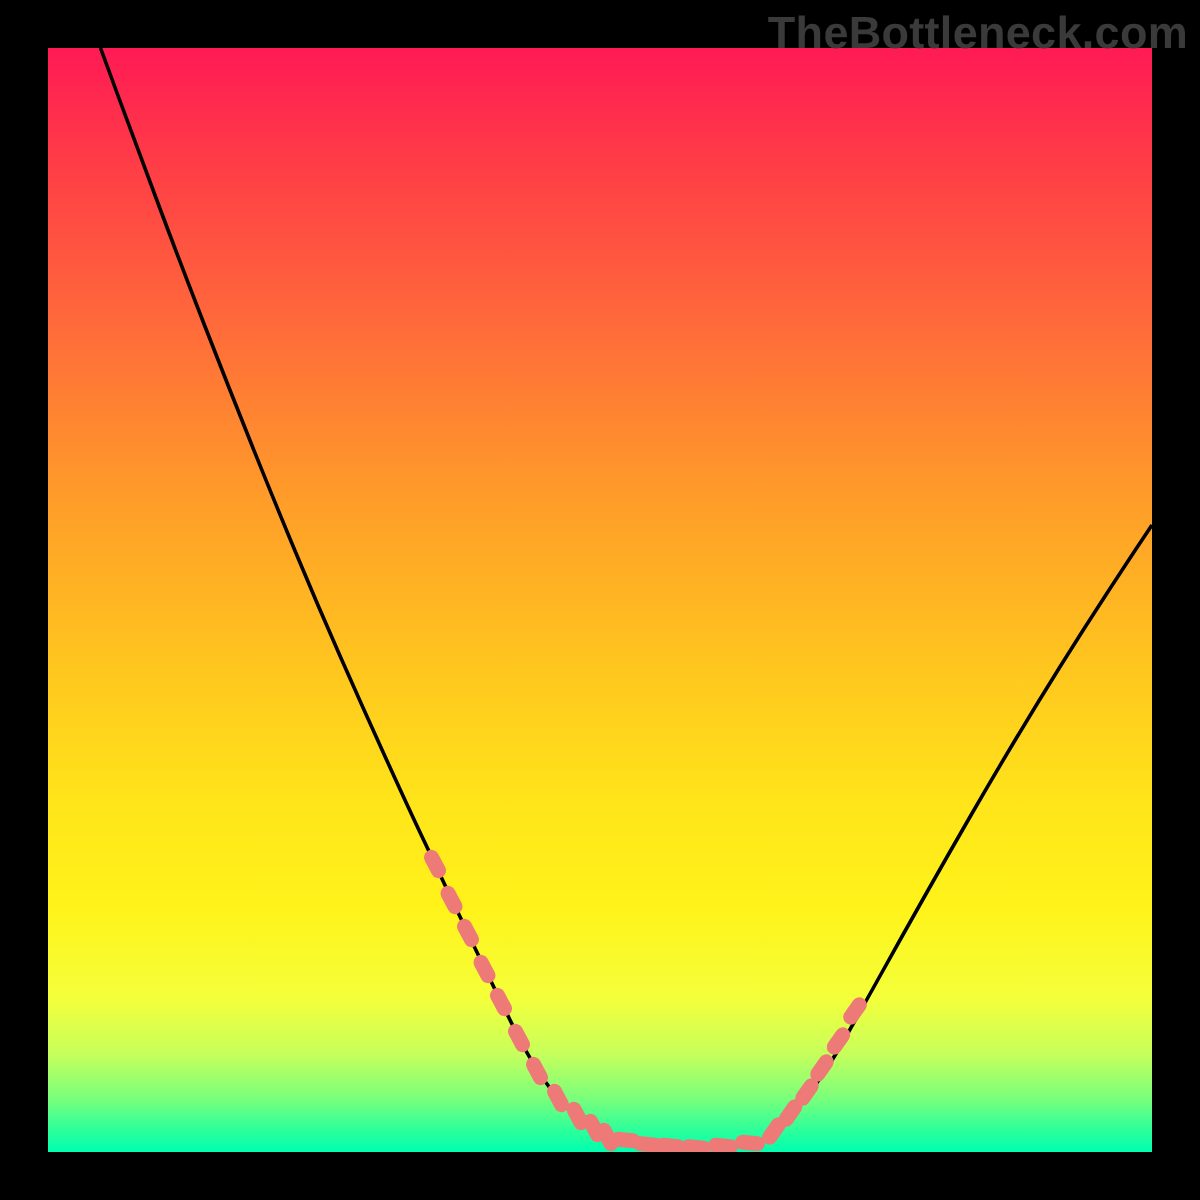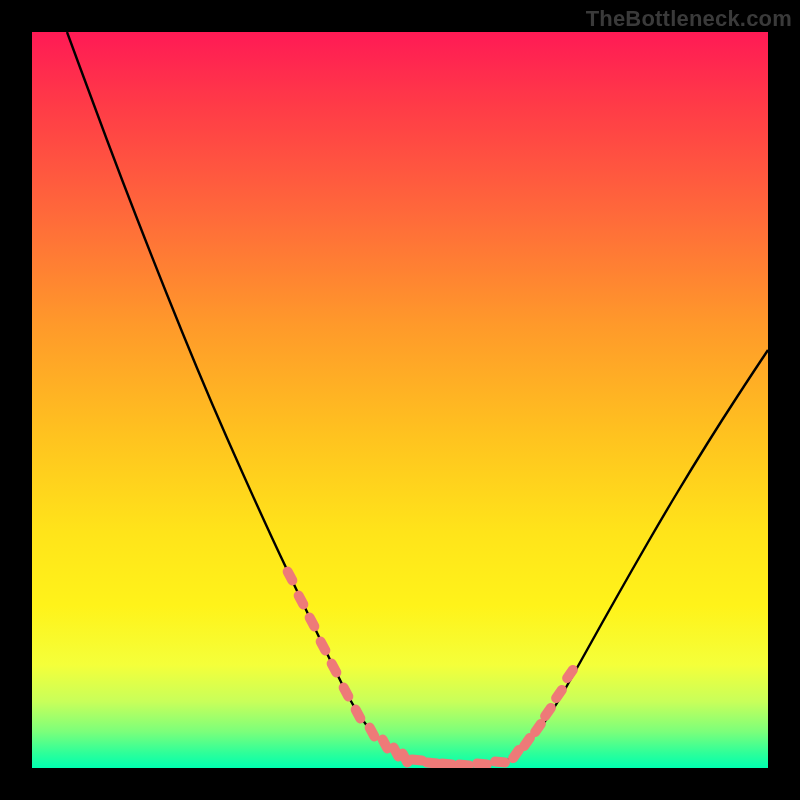--- a/index.html
+++ b/index.html
@@ -45,21 +45,21 @@
     left: 0;
     top: 0;
     width: 736px;
     height: 736px;
   }
   .watermark {
     position: absolute;
     top: 6px;
     right: 8px;
     color: #3a3a3a;
-    font-size: 22px;
+    font-size: 30px;
     font-weight: 600;
     letter-spacing: 0.2px;
     user-select: none;
   }
 </style>
 </head>
 <body>
 
 <div class="frame">
   <div class="plot">

